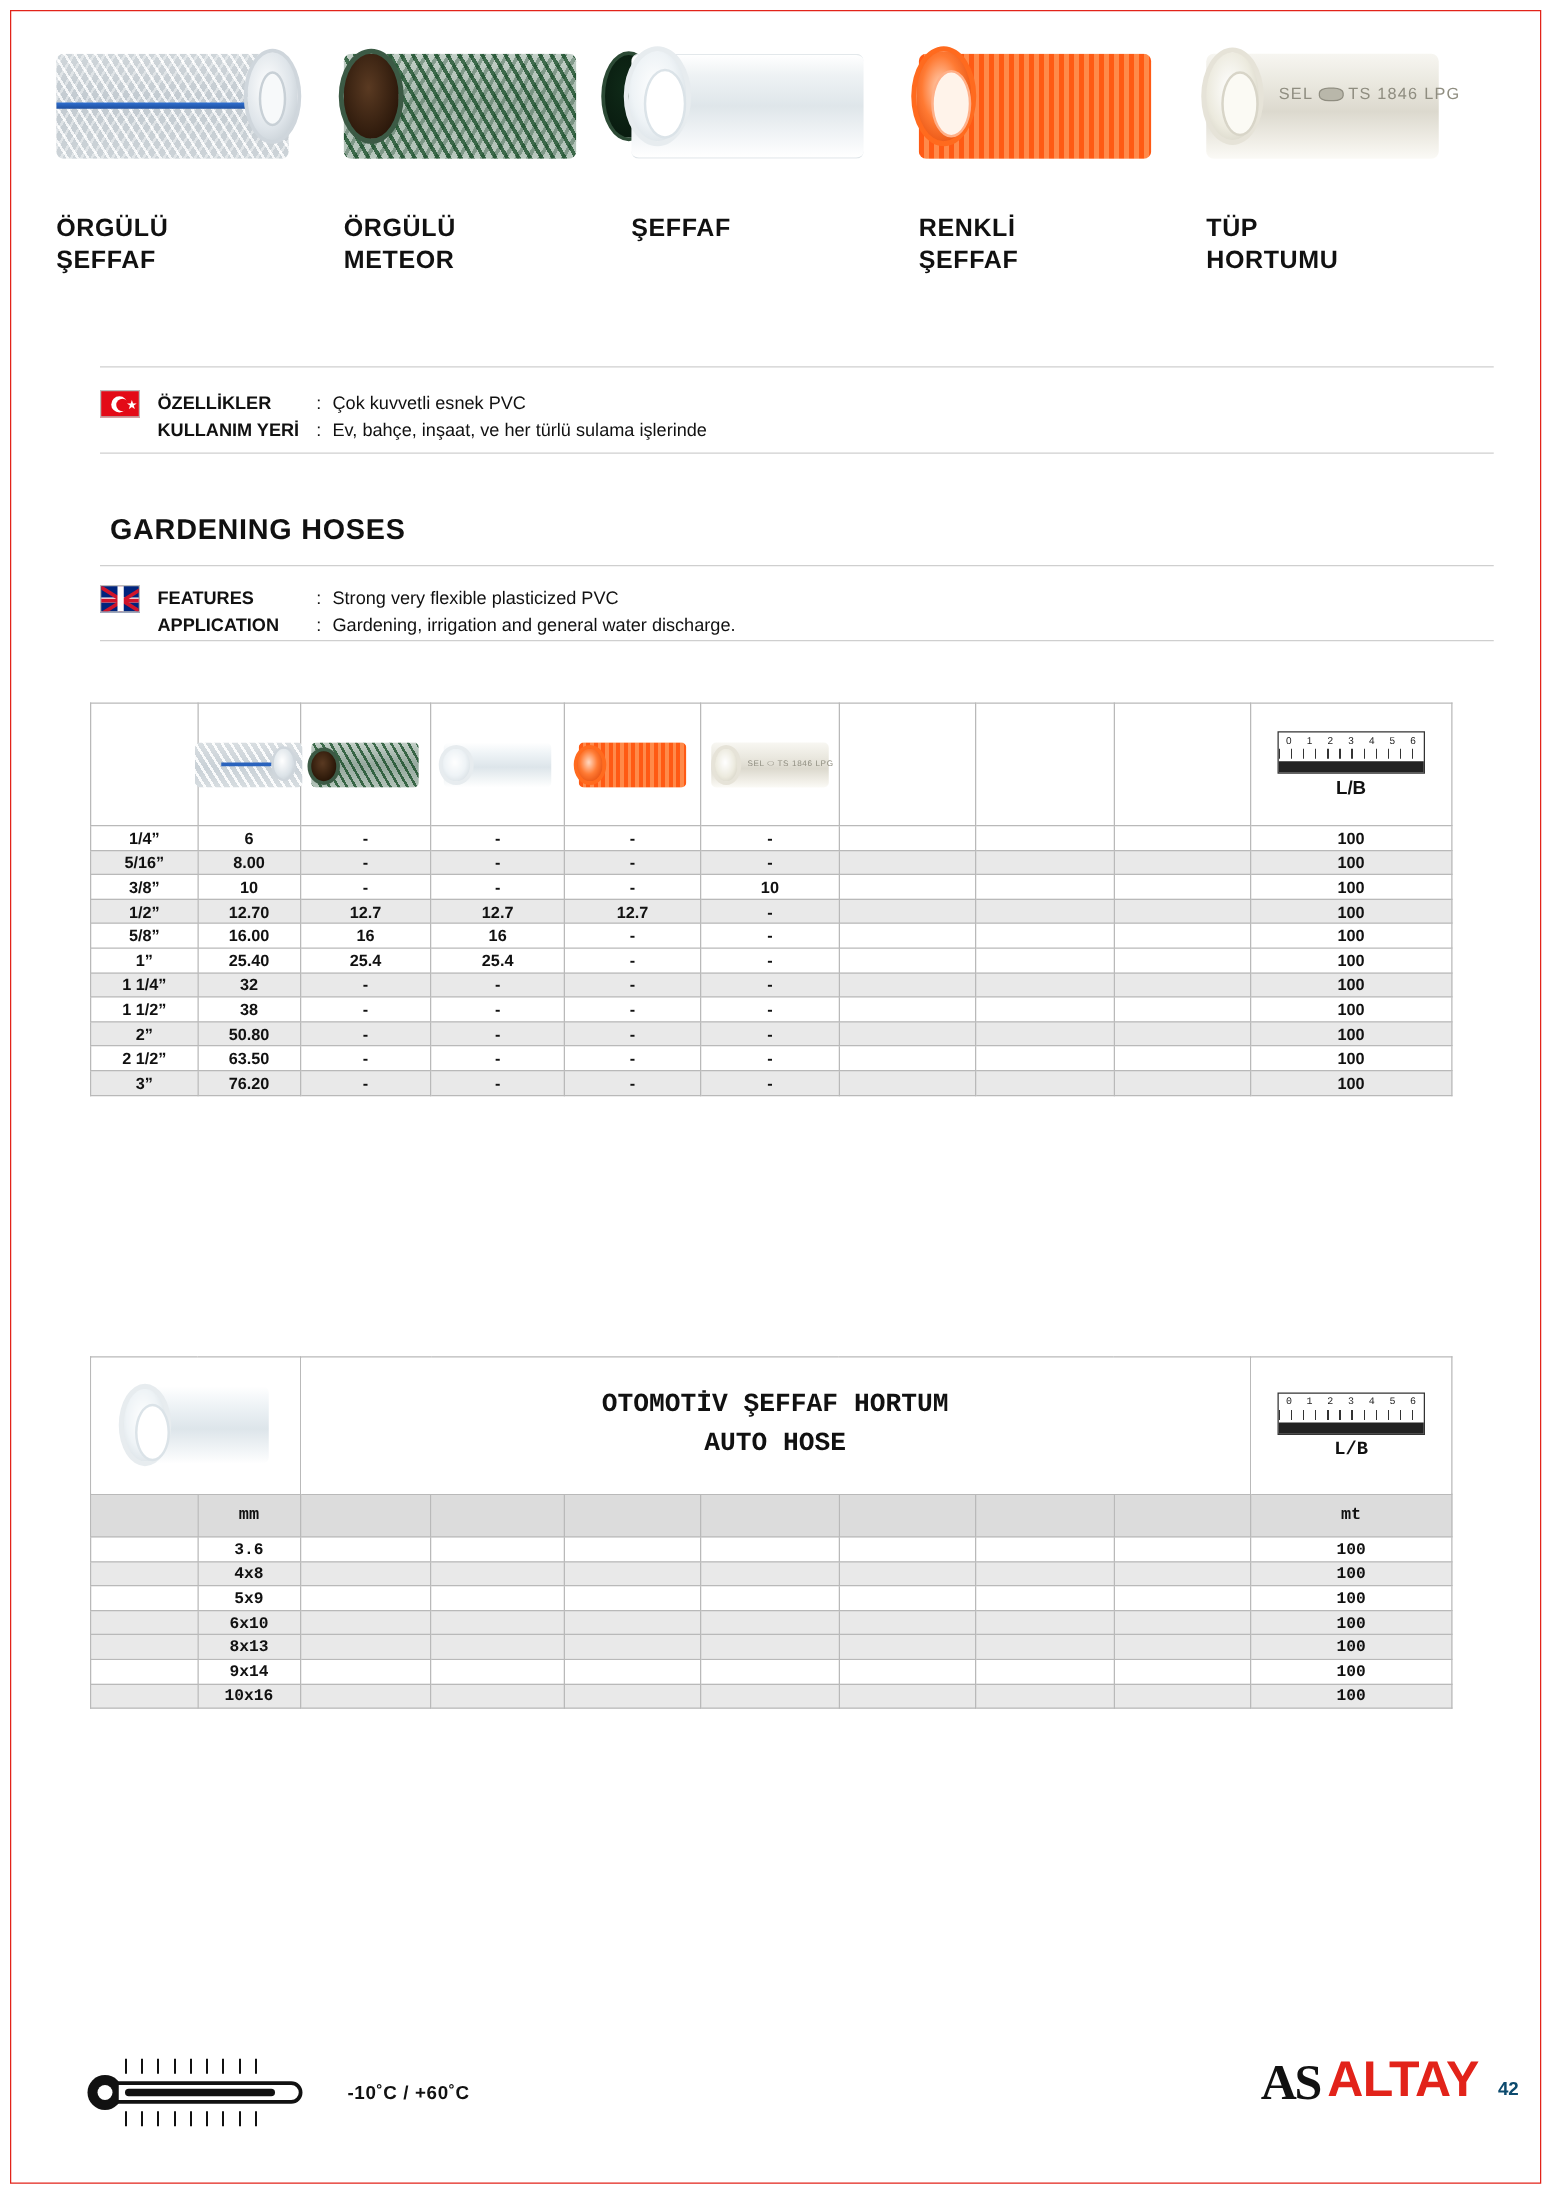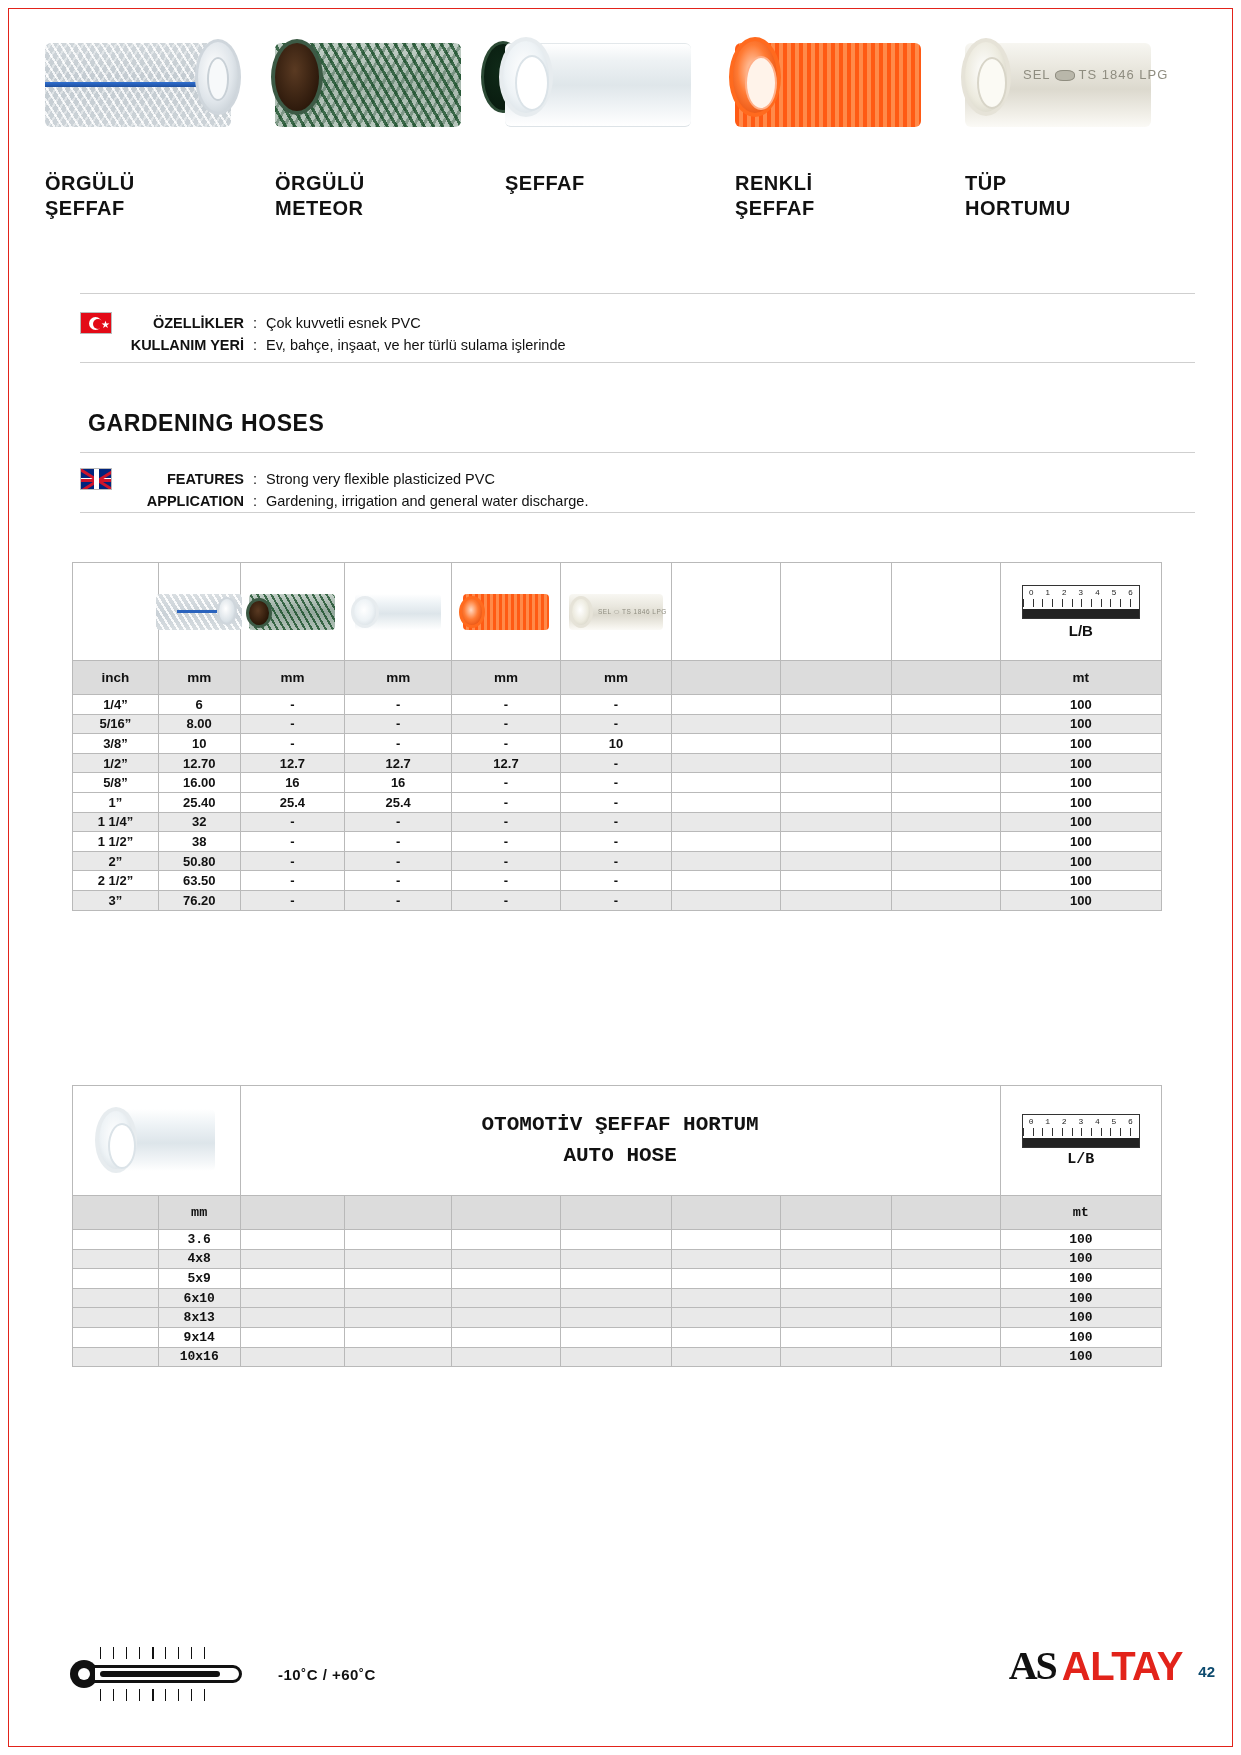--- a/index.html
+++ b/index.html
@@ -209,21 +209,20 @@
   }
   .flag-uk .d1 { transform: rotate(32deg); }
   .flag-uk .d2 { transform: rotate(-32deg); }
   .flag-uk .v { position:absolute; left:14.2px; top:-4px; width:2.5px; height:32px; background:#cf142b; }
   .flag-uk .h { position:absolute; left:-6px; top:10px; width:46px; height:2.5px; background:#cf142b; }
 
   .spec-keys {
     width: 118px; flex:0 0 118px;
     font-size: 14.5px; font-weight: bold; color:#111;
     line-height: 1.55;
-    text-align: right;
   }
   .spec-colons { width: 22px; flex:0 0 22px; font-size:14.5px; line-height:1.55; color:#111; text-align:center;}
   .spec-vals { font-size: 14.5px; line-height: 1.55; color:#111; }
 
   .section-title {
     position:absolute; left:88px;
     font-size: 23px; font-weight: bold; letter-spacing: .6px; color:#111;
   }
 
   
@@ -331,21 +330,21 @@
     background-image: repeating-linear-gradient(90deg,#111 0 1.5px, transparent 1.5px 13px);
   }
   .thermo .ticks-top { top:2px; }
   .thermo .ticks-bot { top:44px; }
   .temp-text {
     font-size:15px; font-weight:bold; letter-spacing:.5px; color:#111; margin-left:8px;
   }
 
   .brand {
     position:absolute; right:58px; top:1642px;
-    display:flex; align-items:flex-end;
+    display:flex; align-items:flex-start;
   }
   .brand .as {
     font-size: 40px; font-weight: bold; color:#111; letter-spacing:-2px;
     font-family:"Liberation Serif", serif;
   }
   .brand .altay {
     font-size: 40px; font-weight: bold; color:#e2231a; letter-spacing:-0.5px;
     margin-left: 6px;
     font-family:"Liberation Sans", sans-serif;
   }
@@ -517,32 +516,20 @@
             <span>4</span>
                 <span>5</span>
             <span>6</span>
           </div>
           <div class="ticks"></div>
           <div class="bar"></div>
         </div>
         <div class="lb">L/B</div>
       </td>
     </tr>
-    <tr class="unit-row">
-          <td>inch</td>
-          <td>mm</td>
-          <td>mm</td>
-          <td>mm</td>
-          <td>mm</td>
-          <td>mm</td>
-          <td></td>
-          <td></td>
-          <td></td>
-          <td>mt</td>
-        </tr>
     <tr class="data-row odd">
           <td>1/4”</td>
           <td>6</td>
           <td>-</td>
           <td>-</td>
           <td>-</td>
           <td>-</td>
           <td></td>
           <td></td>
           <td></td>

